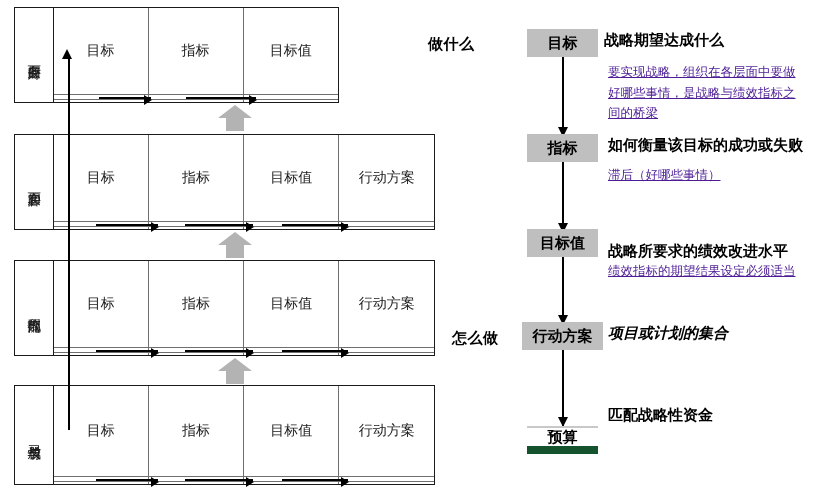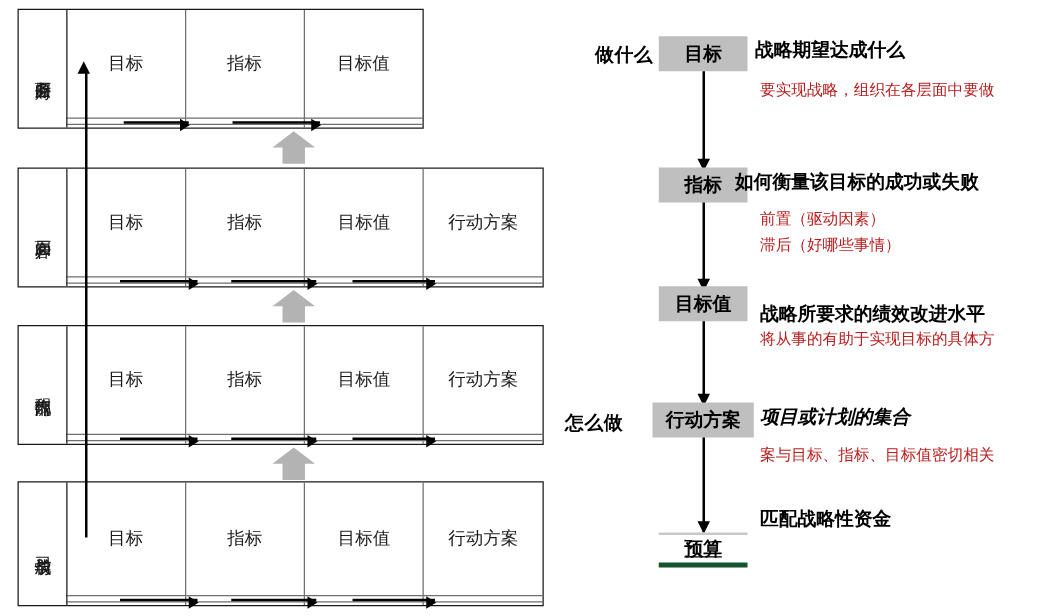--- a/index.html
+++ b/index.html
@@ -103,23 +103,22 @@
     display:flex;align-items:center;justify-content:center;
     font-size:15px;
     font-weight:bold;
     color:#000;
     box-sizing:border-box;
     white-space:nowrap;
   }
   .flow-box.budget{
     background:#ffffff;
     border-top:2px solid #c8c8c8;
-    border-bottom:4px solid #14532d;
+    border-bottom:8px solid #14532d;
     font-weight:bold;
-    text-decoration:underline;
   }
   .flow-connector{
     position:absolute;
     width:0;
     border-left:2.2px solid #000;
   }
   .flow-connector .tip{
     position:absolute;
     left:-6px;bottom:-1px;
     width:0;height:0;
@@ -130,22 +129,23 @@
   .flow-title{
     position:absolute;
     font-size:15px;
     font-weight:bold;
     color:#000;
     white-space:nowrap;
   }
   .flow-desc{
     position:absolute;
     font-size:12.5px;
-    color:#b91c1c;
+    color:#4c1d95;
     line-height:1.65;
+    text-decoration:underline;
   }
   .flow-desc .ln{display:block;white-space:nowrap;}
 </style>
 </head>
 <body>
 
 <div class="bsc-table" style="left:14px;top:7px;width:325px;height:96px;">
   <table class="tbl">
     <tbody>
         <tr class="hdr-row">
@@ -290,54 +290,54 @@
       <td></td>
       <td class="lastcol"></td>
     </tr>
   </tbody>
     </table>
 </div>
 
 <div class="vline" style="left:68px;top:58px;height:372px;"></div>
 <div class="vhead" style="left:62px;top:49px;"></div>
 
-<div class="flow-label" style="left:476px;top:35px;">做什么</div>
+<div class="flow-label" style="left:428px;top:35px;">做什么</div>
 <div class="flow-label" style="left:452px;top:329px;">怎么做</div>
 
 <div class="flow-box" style="left:527px;top:29px;width:71px;height:28px;">目标</div>
 <div class="flow-title" style="left:604px;top:31px;">战略期望达成什么</div>
 <div class="flow-desc" style="left:608px;top:62px;">
   <span class="ln">要实现战略，组织在各层面中要做</span>
+  <span class="ln">好哪些事情，是战略与绩效指标之</span>
+  <span class="ln">间的桥梁</span>
 </div>
 <div class="flow-connector" style="left:562px;top:57px;height:79px;">
   <span class="tip"></span>
 </div>
 
 <div class="flow-box" style="left:527px;top:134px;width:71px;height:28px;">指标</div>
-<div class="flow-title" style="left:588px;top:136px;">如何衡量该目标的成功或失败</div>
+<div class="flow-title" style="left:608px;top:136px;">如何衡量该目标的成功或失败</div>
 <div class="flow-desc" style="left:608px;top:165px;">
-  <span class="ln">前置（驱动因素）</span>
   <span class="ln">滞后（好哪些事情）</span>
 </div>
 <div class="flow-connector" style="left:562px;top:162px;height:70px;">
   <span class="tip"></span>
 </div>
 
 <div class="flow-box" style="left:527px;top:229px;width:71px;height:28px;">目标值</div>
 <div class="flow-title" style="left:608px;top:242px;">战略所要求的绩效改进水平</div>
 <div class="flow-desc" style="left:608px;top:261px;">
-  <span class="ln">将从事的有助于实现目标的具体方</span>
+  <span class="ln">绩效指标的期望结果设定必须适当</span>
 </div>
 <div class="flow-connector" style="left:562px;top:257px;height:67px;">
   <span class="tip"></span>
 </div>
 
 <div class="flow-box" style="left:522px;top:322px;width:81px;height:28px;">行动方案</div>
 <div class="flow-title" style="left:608px;top:324px;font-style:italic;">项目或计划的集合</div>
 <div class="flow-desc" style="left:608px;top:354px;">
-  <span class="ln">案与目标、指标、目标值密切相关</span>
 </div>
 <div class="flow-connector" style="left:562px;top:350px;height:76px;">
   <span class="tip"></span>
 </div>
 
 <div class="flow-box budget" style="left:527px;top:426px;width:71px;height:28px;">预算</div>
 <div class="flow-title" style="left:608px;top:406px;">匹配战略性资金</div>
 
 </body></html>

